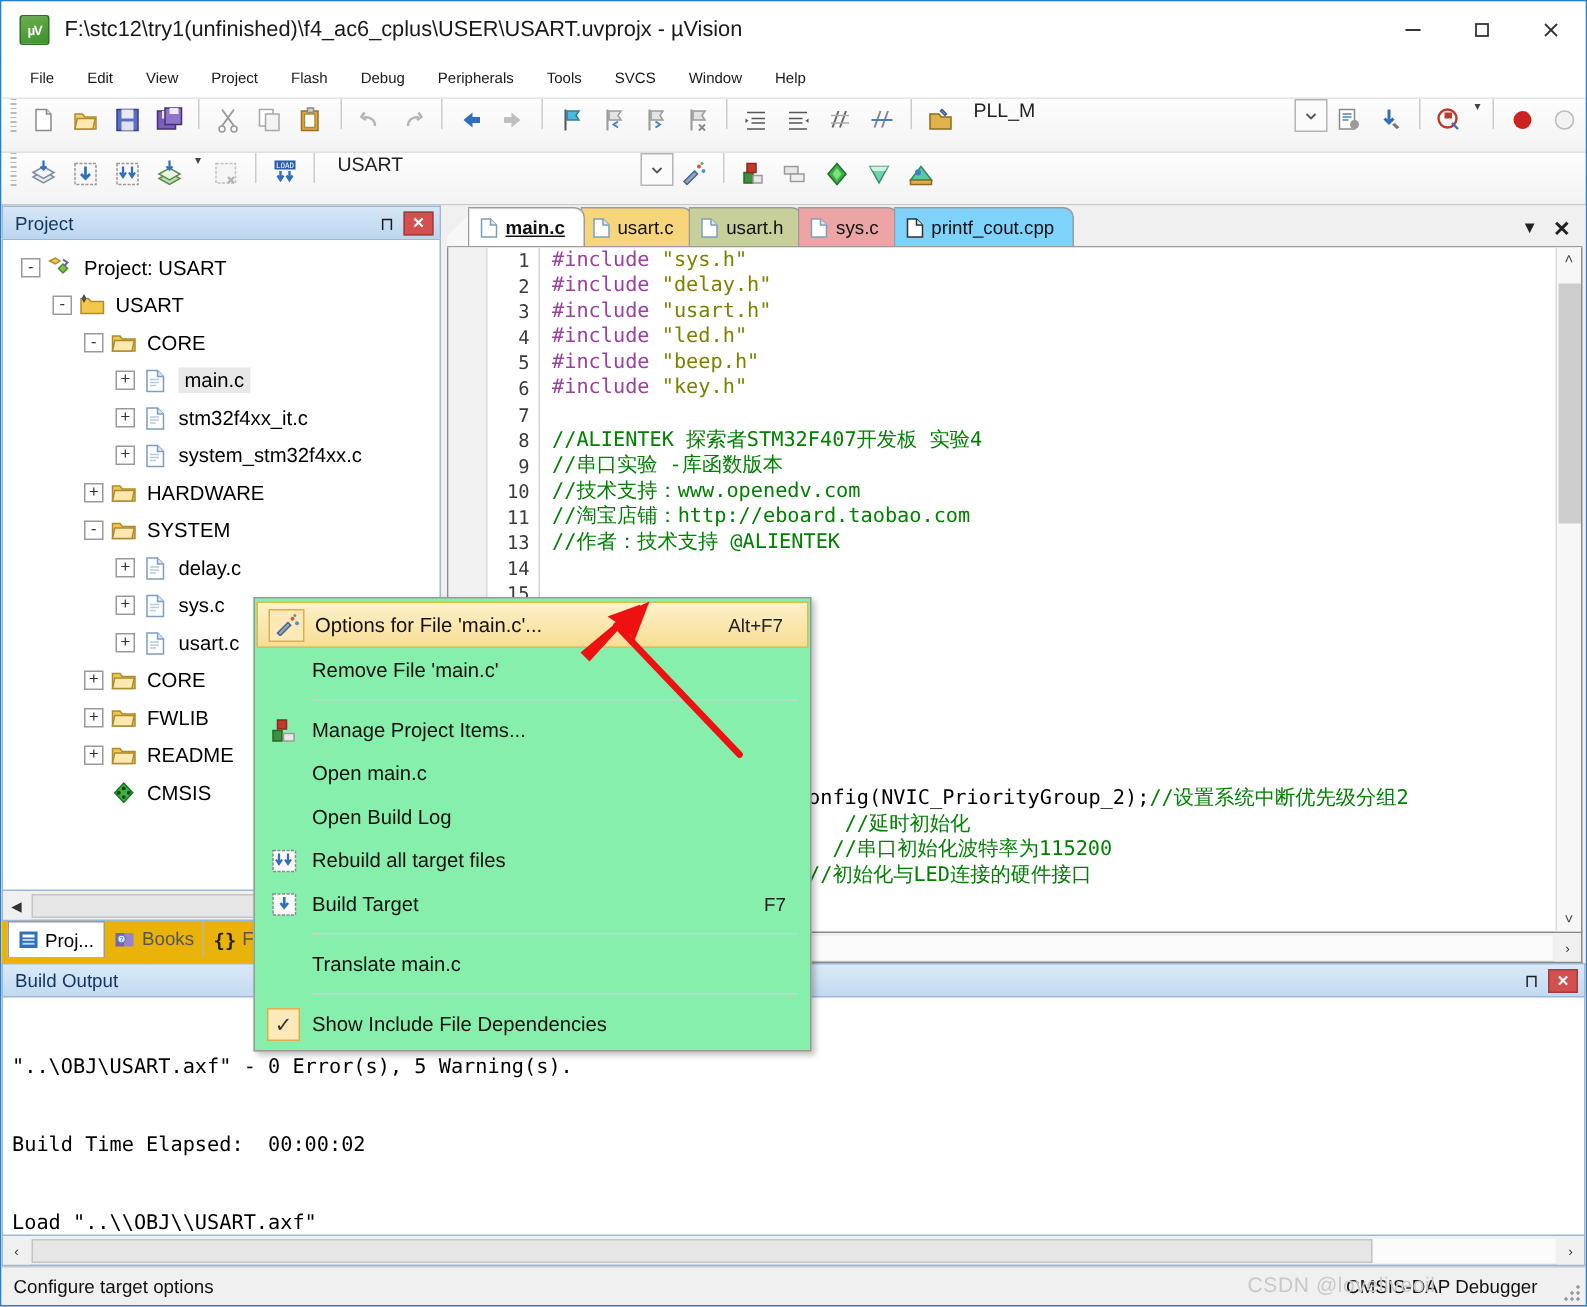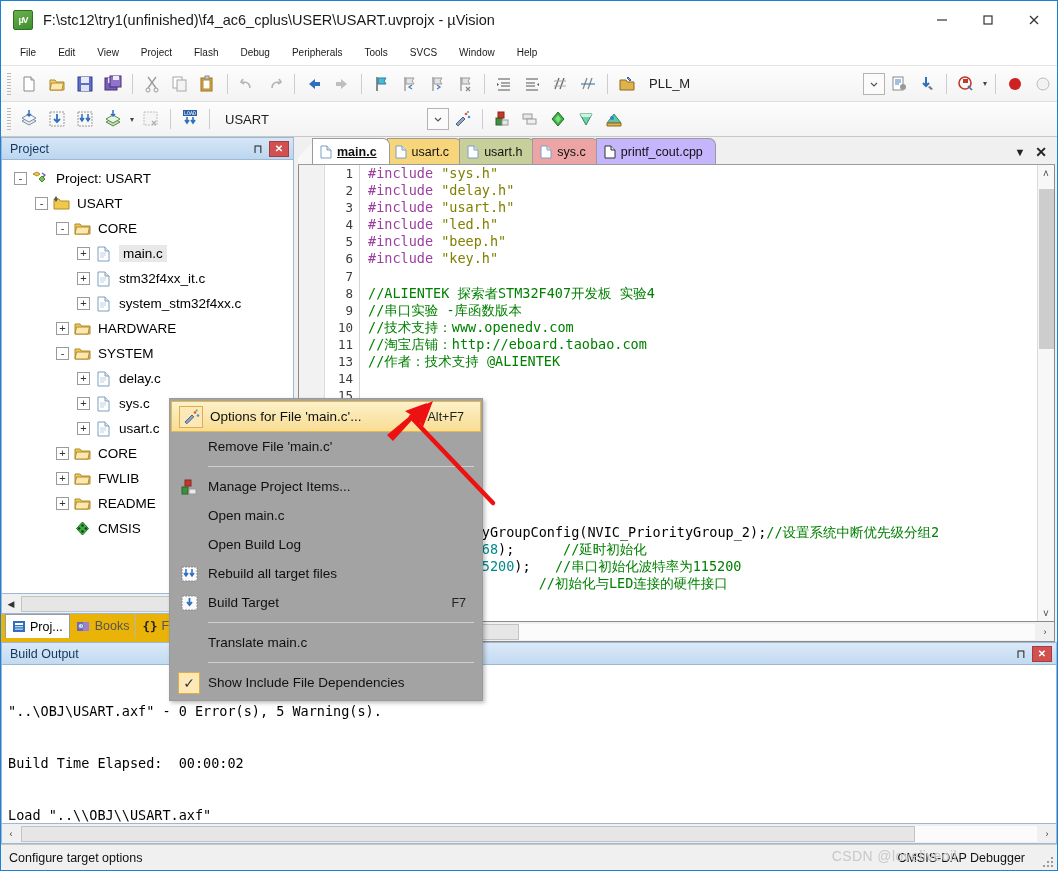--- a/index.html
+++ b/index.html
@@ -51,21 +51,21 @@
     display:flex; align-items:center; padding-left:8px;
     flex:0 0 auto;
     border-bottom:1px solid #e4e4e4;
   }
   .menu-item {
     padding:4px 11px; font-size:10px; color:#1a1a1a; white-space:nowrap;
   }
 
   
   .toolbar {
-    display:flex; align-items:center;
+    display:flex; align-items:flex-start;
     background:linear-gradient(180deg,#fdfdfd,#f3f3f3);
     flex:0 0 auto;
     padding-left:6px;
     position:relative;
   }
   .toolbar.row1 { height:36px; border-bottom:1px solid #e0e0e0; }
   .toolbar.row2 { height:35px; border-bottom:1px solid #c8c8c8; }
   .grip {
     width:4px; height:22px; margin-right:4px;
     background-image:repeating-linear-gradient(180deg,#b9b9b9 0 1px,transparent 1px 3px);
@@ -199,22 +199,22 @@
   .vs-track { flex:1 1 auto; width:17px; position:relative; }
   .vs-thumb { position:absolute; top:8px; left:1px; width:15px; height:160px; background:#cdcdcd; }
 
   .code-hscroll {
     height:20px; background:#f0f0f0; border:1px solid #8a8a8a; border-top:none;
     display:flex; align-items:center; flex:0 0 auto;
   }
 
   
   .ctxmenu {
-    position:absolute; left:168px; top:261px; width:314px;
-    background:#a3a3a3; border:1px solid #9a9a9a;
+    position:absolute; left:168px; top:261px; width:372px;
+    background:#86efac; border:1px solid #9a9a9a;
     box-shadow:2px 2px 4px rgba(0,0,0,.25);
     padding:2px 0 3px 0; z-index:60;
     font-size:13.5px; color:#111;
   }
   .ctx-item { height:29px; display:flex; align-items:center; position:relative; padding-left:0; }
   .ctx-item .ic { width:38px; display:flex; align-items:center; justify-content:center; flex:0 0 auto; }
   .ctx-item .lb { flex:1 1 auto; white-space:nowrap; }
   .ctx-item .sc { margin-left:auto; padding-right:16px; color:#222; font-size:12.5px; }
   .ctx-item.hl {
     background:linear-gradient(180deg,#fdf1c8,#f8dd94);
@@ -863,21 +863,21 @@
             </svg>
           <span class="lbl">usart.h</span>
         </div>
         <div class="etab" style="background:#eda4a4;">
           <svg class="ico" width="12" height="14" viewBox="0 0 12 14">
               <path d="M1 1h6l4 4v8H1z" fill="#fff" stroke="#7d9ec0"></path>
               <path d="M7 1v4h4" fill="#dce8f3" stroke="#7d9ec0"></path>
             </svg>
           <span class="lbl">sys.c</span>
         </div>
-        <div class="etab" style="background:#c4b5fd;">
+        <div class="etab" style="background:#7dd3fc;">
           <svg class="ico" width="12" height="14" viewBox="0 0 12 14">
               <path d="M1 1h6l4 4v8H1z" fill="#fff" stroke="#333"></path>
               <path d="M7 1v4h4" fill="#e4e4e4" stroke="#333"></path>
             </svg>
           <span class="lbl">printf_cout.cpp</span>
         </div>
         <div class="tabbar-right">
           <span class="tb-dd">▼</span>
           <span class="tb-x">✕</span>
         </div>

